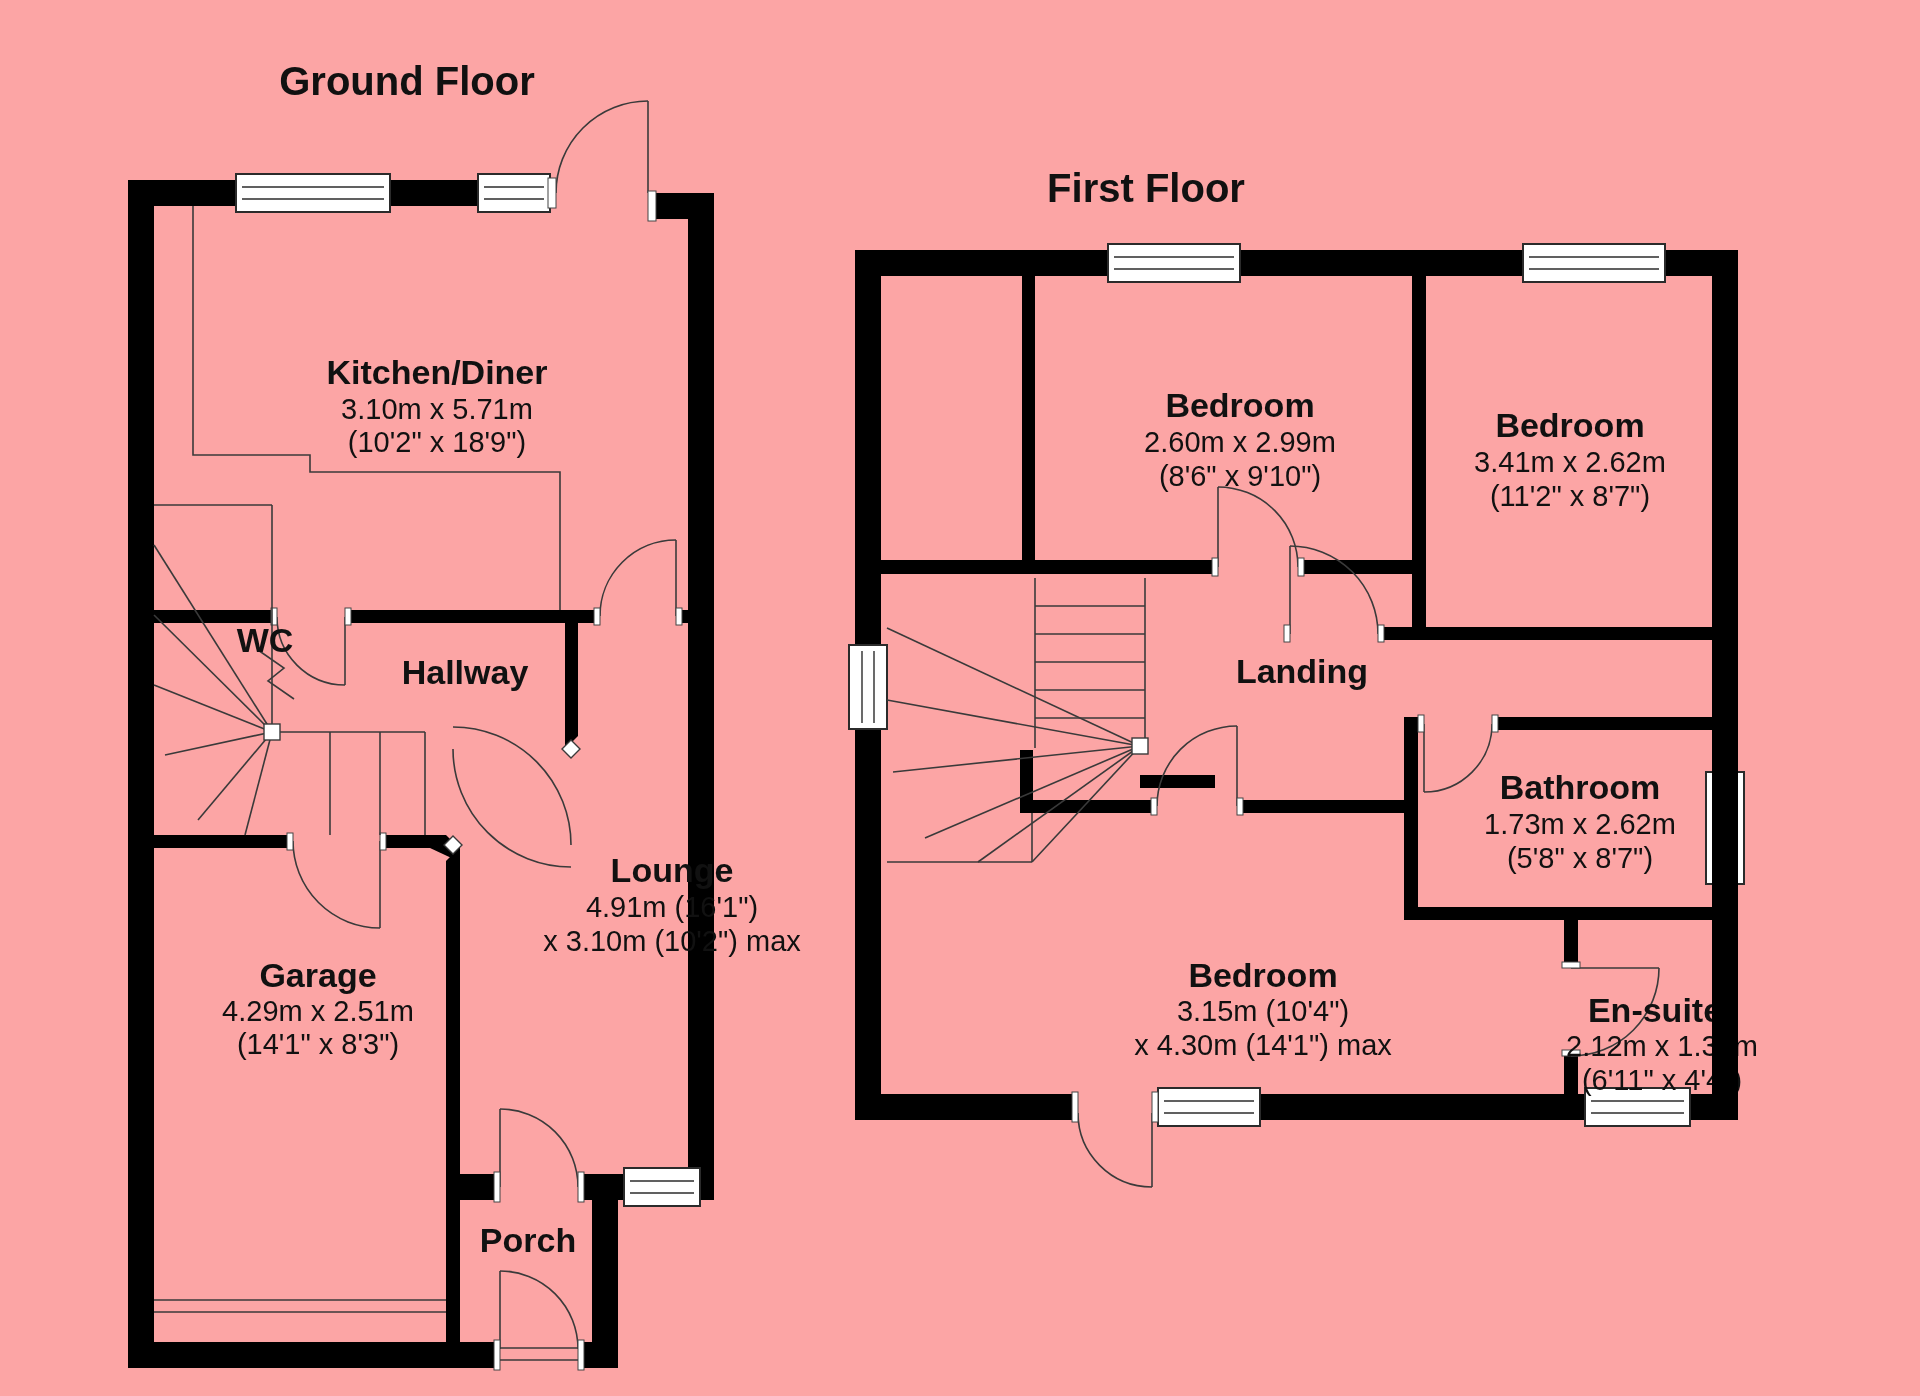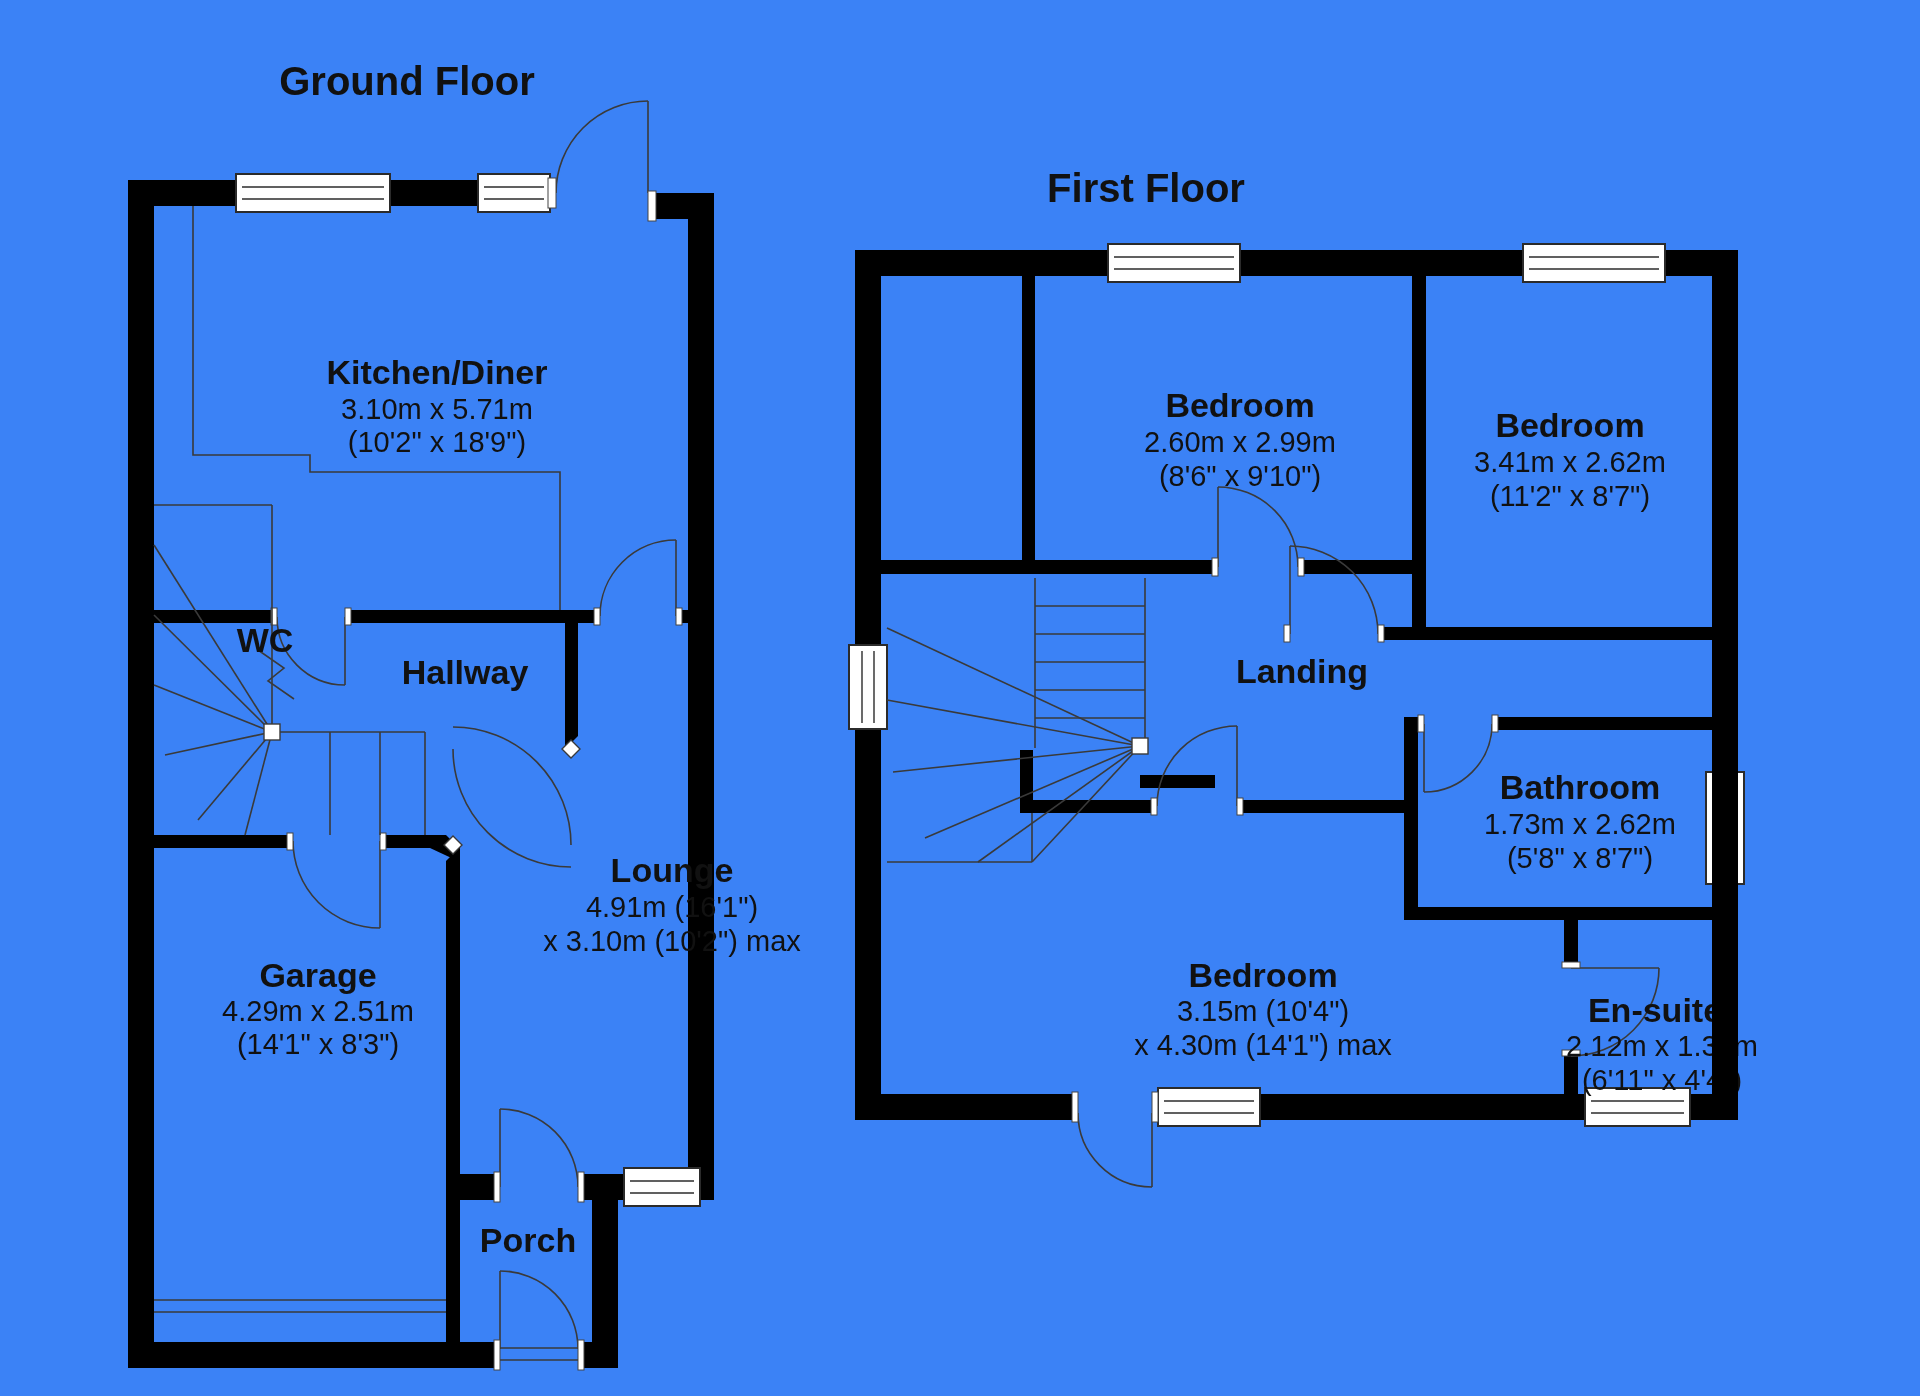--- a/index.html
+++ b/index.html
@@ -1,16 +1,16 @@
 <!DOCTYPE html>
 <html><head>
 <meta charset="utf-8">
 <style>
   html,body{margin:0;padding:0;background:#ffffff;}
-  .page{position:relative;width:1920px;height:1396px;background:#3b82f6;overflow:hidden;}
+  .page{position:relative;width:1920px;height:1396px;background:#fca5a5;overflow:hidden;}
   svg{position:absolute;left:0;top:0;}
   text{font-family:"Liberation Sans", sans-serif;fill:#111111;}
   .room-label{font-size:34px;font-weight:bold;}
   .room-dims{font-size:29px;font-weight:400;}
   .floor-title{font-size:40px;font-weight:bold;}
   .wall{fill:#000000;stroke:none;}
   .thin{stroke:#3a3a3a;stroke-width:1.6;fill:none;}
   .door{stroke:#3a3a3a;stroke-width:1.6;fill:none;}
   .win{fill:#ffffff;stroke:#2b2b2b;stroke-width:2;}
   .winline{stroke:#2b2b2b;stroke-width:1.4;}

